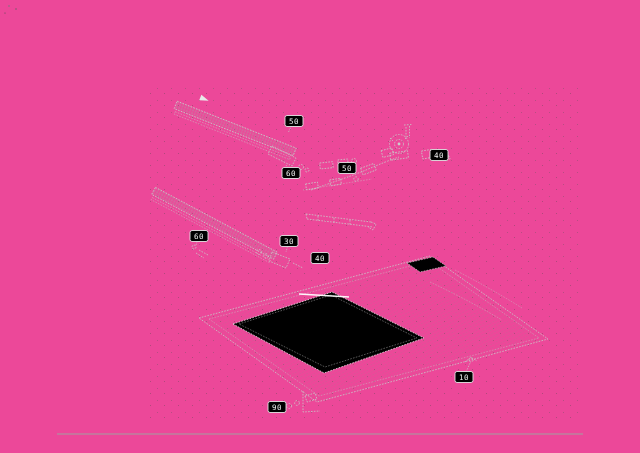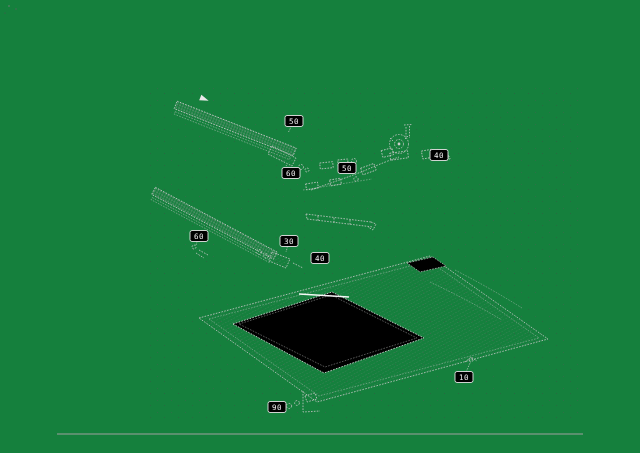--- a/index.html
+++ b/index.html
@@ -4,21 +4,21 @@
 <style>
   html, body {
     margin: 0;
     padding: 0;
     background: #000;
   }
   .stage {
     position: relative;
     width: 640px;
     height: 453px;
-    background: #15803d;
+    background: #ec4899;
     overflow: hidden;
     font-family: "DejaVu Sans", sans-serif;
   }
   svg { display: block; }
   .callout-text {
     font-family: "DejaVu Sans Mono", monospace;
     font-size: 7.5px;
     letter-spacing: 0.5px;
     fill: #f2f2f2;
   }

